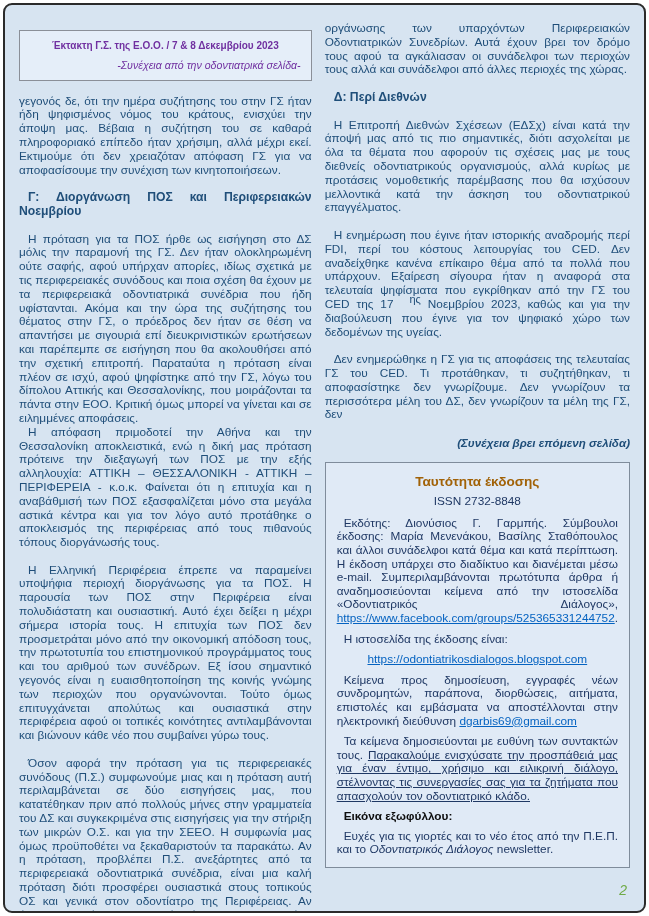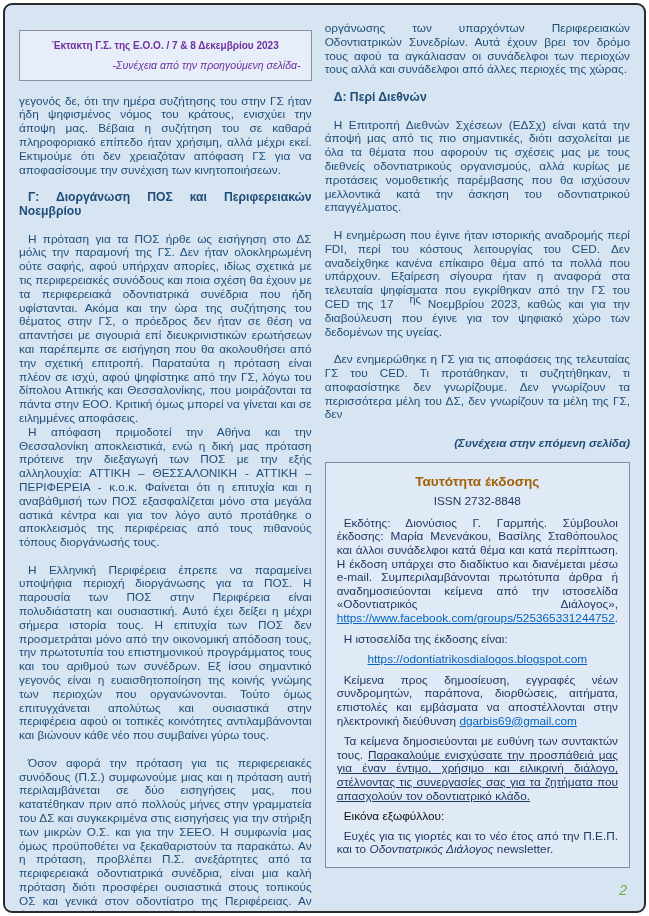--- a/index.html
+++ b/index.html
@@ -93,21 +93,21 @@
     text-align:center;
     font-size:11.8px;
     margin:0 0 8px 0;
   }
   .edition-box p{margin:0 0 7px 0;text-indent:7px;}
   .edition-box p:last-child{margin-bottom:0;}
   a.link{color:#0563c1;text-decoration:underline;}
   .center-link{display:block;text-align:center;text-indent:0;margin:1px 0 7px 0;}
   .u{text-decoration:underline;}
   .eb-cover-heading{
-    font-weight:normal;
+    font-weight:bold;
     text-indent:7px;
     margin:0 0 6px 0;
     color:#0d0d0d;
   }
   .em{font-style:italic;}
   .pagenum{
     position:absolute;
     right:17px;bottom:13px;
     color:#6faa46;
     font-style:italic;
@@ -117,37 +117,37 @@
 </head>
 <body>
 
 <div class="frame">
   <div class="page">
     <div class="cols">
 
       <div class="col">
         <div class="header-box">
           <div class="hb-title">Έκτακτη Γ.Σ. της Ε.Ο.Ο. / 7 &amp; 8 Δεκεμβρίου 2023</div>
-          <div class="hb-sub">-Συνέχεια από την προηγούμενη σελίδα-</div>
+          <div class="hb-sub">-Συνέχεια από την οδοντιατρικά σελίδα-</div>
         </div>
         <p class="noindent">γεγονός δε, ότι την ημέρα συζήτησης του στην ΓΣ ήταν ήδη ψηφισμένος νόμος του κράτους, ενισχύει την άποψη μας. Βέβαια η συζήτηση του σε καθαρά πληροφοριακό επίπεδο ήταν χρήσιμη, αλλά μέχρι εκεί. Εκτιμούμε ότι δεν χρειαζόταν απόφαση ΓΣ για να αποφασίσουμε την συνέχιση των κινητοποιήσεων.</p>
         <div class="sec-heading">Γ: Διοργάνωση ΠΟΣ και Περιφερειακών Νοεμβρίου</div>
         <p>Η πρόταση για τα ΠΟΣ ήρθε ως εισήγηση στο ΔΣ μόλις την παραμονή της ΓΣ. Δεν ήταν ολοκληρωμένη ούτε σαφής, αφού υπήρχαν απορίες, ιδίως σχετικά με τις περιφερειακές συνόδους και ποια σχέση θα έχουν με τα περιφερειακά οδοντιατρικά συνέδρια που ήδη υφίστανται. Ακόμα και την ώρα της συζήτησης του θέματος στην ΓΣ, ο πρόεδρος δεν ήταν σε θέση να απαντήσει με σιγουριά επί διευκρινιστικών ερωτήσεων και παρέπεμπε σε εισήγηση που θα ακολουθήσει από την σχετική επιτροπή. Παραταύτα η πρόταση είναι πλέον σε ισχύ, αφού ψηφίστηκε από την ΓΣ, λόγω του δίπολου Αττικής και Θεσσαλονίκης, που μοιράζονται τα πάντα στην ΕΟΟ. Κριτική όμως μπορεί να γίνεται και σε ειλημμένες αποφάσεις.</p>
         <p>Η απόφαση πριμοδοτεί την Αθήνα και την Θεσσαλονίκη αποκλειστικά, ενώ η δική μας πρόταση πρότεινε την διεξαγωγή των ΠΟΣ με την εξής αλληλουχία: ΑΤΤΙΚΗ – ΘΕΣΣΑΛΟΝΙΚΗ - ΑΤΤΙΚΗ – ΠΕΡΙΦΕΡΕΙΑ - κ.ο.κ.  Φαίνεται ότι η επιτυχία και η αναβάθμισή των ΠΟΣ εξασφαλίζεται μόνο στα μεγάλα αστικά κέντρα και για τον λόγο αυτό προτάθηκε ο αποκλεισμός της περιφέρειας από τους πιθανούς τόπους διοργάνωσής τους.</p>
         <p class="gap">Η Ελληνική Περιφέρεια έπρεπε να παραμείνει υποψήφια περιοχή διοργάνωσης για τα ΠΟΣ. Η παρουσία των ΠΟΣ στην Περιφέρεια είναι πολυδιάστατη και ουσιαστική. Αυτό έχει δείξει η μέχρι σήμερα ιστορία τους. Η επιτυχία των ΠΟΣ δεν προσμετράται μόνο από την οικονομική απόδοση τους, την πρωτοτυπία του επιστημονικού προγράμματος τους και του αριθμού των συνέδρων. Εξ ίσου σημαντικό γεγονός είναι η ευαισθητοποίηση της κοινής γνώμης των περιοχών που οργανώνονται. Τούτο όμως επιτυγχάνεται απολύτως και ουσιαστικά στην περιφέρεια αφού οι τοπικές κοινότητες αντιλαμβάνονται και βιώνουν κάθε νέο που συμβαίνει γύρω τους.</p>
         <p class="gap">Όσον αφορά την πρόταση για τις περιφερειακές συνόδους (Π.Σ.) συμφωνούμε μιας και η πρόταση αυτή περιλαμβάνεται σε δύο εισηγήσεις μας, που κατατέθηκαν πριν από πολλούς μήνες στην γραμματεία του ΔΣ και συγκεκριμένα στις εισηγήσεις για την στήριξη των μικρών Ο.Σ. και για την ΣΕΕΟ. Η συμφωνία μας όμως προϋποθέτει να ξεκαθαριστούν τα παρακάτω. Αν η πρόταση, προβλέπει Π.Σ. ανεξάρτητες από τα περιφερειακά οδοντιατρικά συνέδρια, είναι μια καλή πρόταση διότι προσφέρει ουσιαστικά στους τοπικούς ΟΣ και γενικά στον οδοντίατρο της Περιφέρειας. Αν όμως η πρόταση υπονοεί σύμπραξη με τα ήδη υπάρχοντα περιφερειακά συνέδρια, είναι κάτι διαφορετικό και μη αποδεκτό κατά την άποψη μας. Πιστεύουμε ότι δεν πρέπει να αλλοιώσουμε τον τρόπο</p>
       </div>
 
       <div class="col">
         <p class="noindent">οργάνωσης των υπαρχόντων Περιφερειακών Οδοντιατρικών Συνεδρίων. Αυτά έχουν βρει τον δρόμο τους αφού τα αγκάλιασαν οι συνάδελφοι των περιοχών τους αλλά και συνάδελφοι από άλλες περιοχές της χώρας.</p>
         <div class="sec-heading">Δ: Περί Διεθνών</div>
         <p>Η Επιτροπή Διεθνών Σχέσεων (ΕΔΣχ) είναι κατά την άποψή μας από τις πιο σημαντικές, διότι ασχολείται με όλα τα θέματα που αφορούν τις σχέσεις μας με τους διεθνείς οδοντιατρικούς οργανισμούς, αλλά κυρίως με προτάσεις νομοθετικής παρέμβασης που θα ισχύσουν μελλοντικά κατά την άσκηση του οδοντιατρικού επαγγέλματος.</p>
         <p class="gap"><span>Η ενημέρωση που έγινε ήταν ιστορικής αναδρομής περί FDI, περί του κόστους λειτουργίας του CED. Δεν αναδείχθηκε κανένα επίκαιρο θέμα από τα πολλά που υπάρχουν. Εξαίρεση σίγουρα ήταν η αναφορά στα τελευταία ψηφίσματα που εγκρίθηκαν από την ΓΣ του CED της 17</span><sup>ης</sup><span> Νοεμβρίου 2023, καθώς και για την διαβούλευση που έγινε για τον ψηφιακό χώρο των δεδομένων της υγείας.</span></p>
         <p class="gap">Δεν ενημερώθηκε η ΓΣ για τις αποφάσεις της τελευταίας ΓΣ του CED. Τι προτάθηκαν, τι συζητήθηκαν, τι αποφασίστηκε δεν γνωρίζουμε. Δεν γνωρίζουν τα περισσότερα μέλη του ΔΣ, δεν γνωρίζουν τα μέλη της ΓΣ, δεν</p>
-        <div class="cont-note">(Συνέχεια στην επόμενη σελίδα)</div>
+        <div class="cont-note">(Συνέχεια βρει επόμενη σελίδα)</div>
 
         <div class="edition-box">
           <div class="eb-title">Ταυτότητα έκδοσης</div>
           <div class="eb-issn">ISSN 2732-8848</div>
           <p><span>Εκδότης: Διονύσιος Γ. Γαρμπής. Σύμβουλοι έκδοσης: Μαρία Μενενάκου, Βασίλης Σταθόπουλος και άλλοι συνάδελφοι κατά θέμα και κατά περίπτωση. Η έκδοση υπάρχει στο διαδίκτυο και διανέμεται μέσω e-mail. Συμπεριλαμβάνονται πρωτότυπα άρθρα ή αναδημοσιεύονται κείμενα από την ιστοσελίδα «Οδοντιατρικός Διάλογος», </span><a class="link" href="#" title="https://www.facebook.com/groups/525365331244752">https://www.facebook.com/groups/525365331244752</a><span>.</span></p>
           <p>Η ιστοσελίδα της έκδοσης είναι:</p>
           <a class="link center-link" href="#" title="https://odontiatrikosdialogos.blogspot.com">https://odontiatrikosdialogos.blogspot.com</a>
           <p><span>Κείμενα προς δημοσίευση, εγγραφές νέων συνδρομητών, παράπονα, διορθώσεις, αιτήματα, επιστολές και εμβάσματα να αποστέλλονται στην ηλεκτρονική διεύθυνση </span><a class="link" href="#" title="dgarbis69@gmail.com">dgarbis69@gmail.com</a></p>
           <p><span>Τα κείμενα δημοσιεύονται με ευθύνη των συντακτών τους. </span><span class="u">Παρακαλούμε ενισχύσατε την προσπάθειά μας για έναν έντιμο, χρήσιμο και ειλικρινή διάλογο, στέλνοντας τις συνεργασίες σας για τα ζητήματα που απασχολούν τον οδοντιατρικό κλάδο.</span></p>
           <div class="eb-cover-heading">Εικόνα εξωφύλλου:</div>

